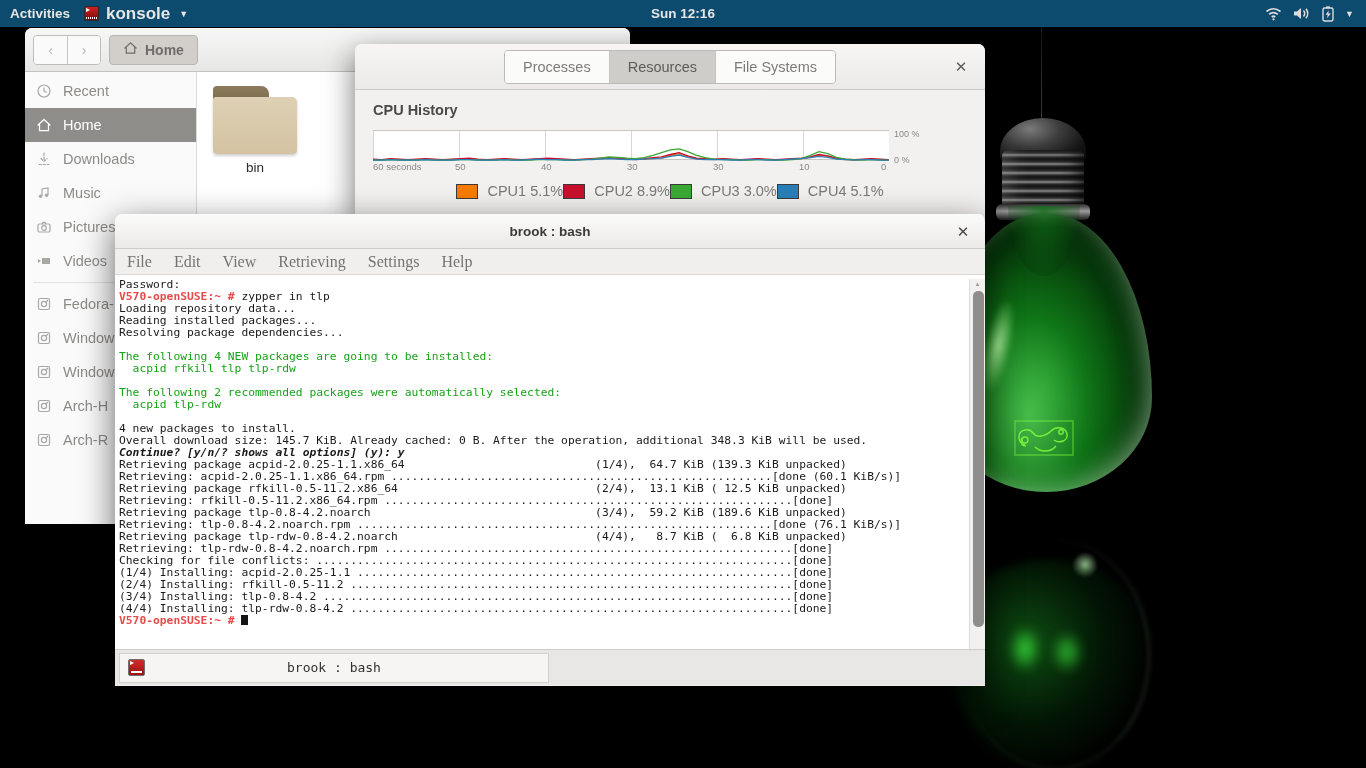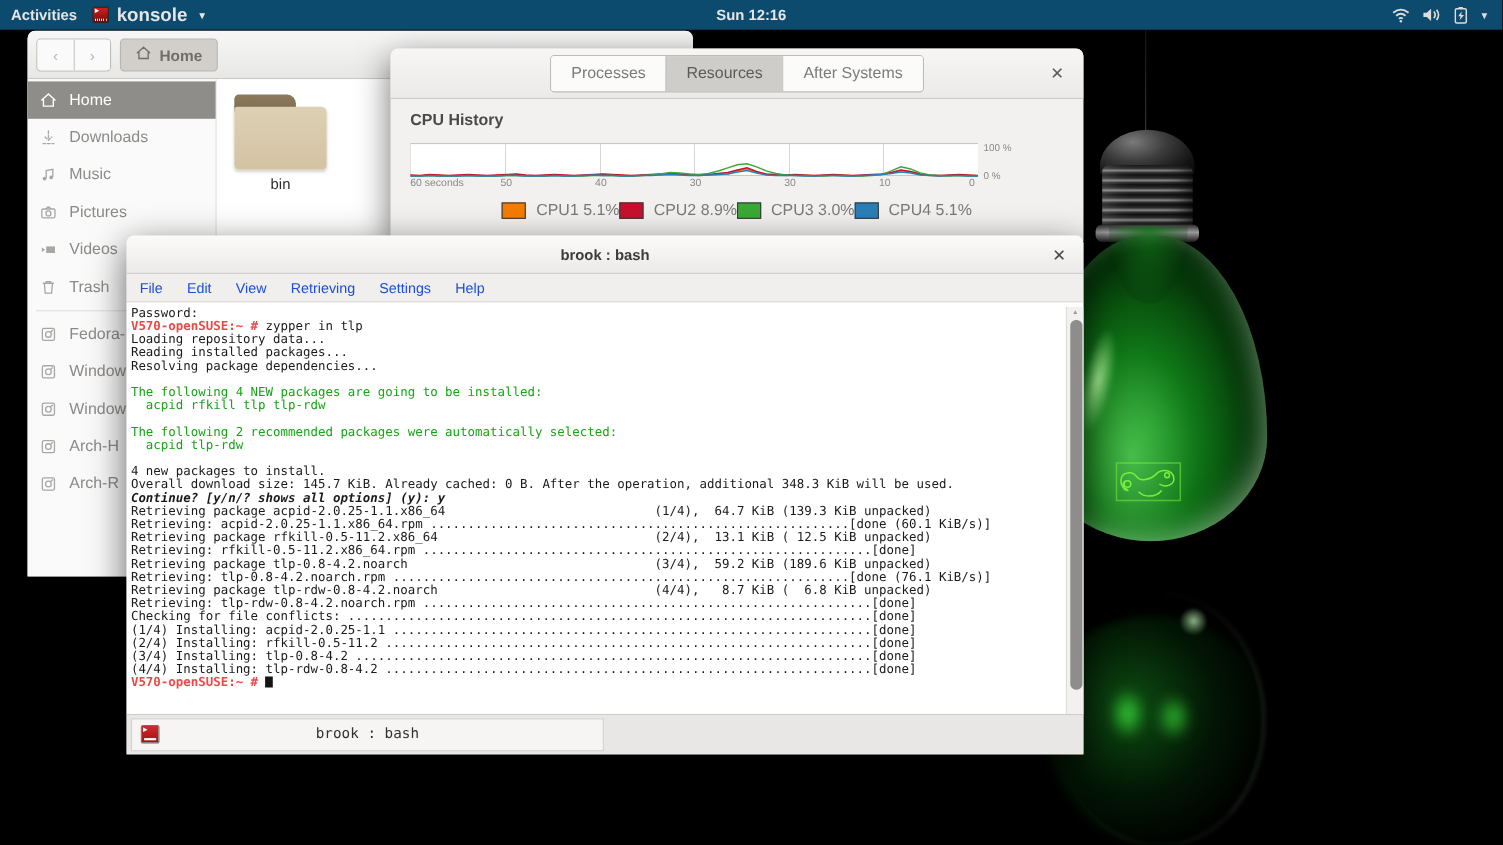--- a/index.html
+++ b/index.html
@@ -226,21 +226,21 @@
   #k-title { font-size: 13.5px; font-weight: bold; color: #3d3b39; }
   #k-close {
     position: absolute; right: 13px; top: 9px; width: 18px; height: 18px;
     display: flex; align-items: center; justify-content: center; color: #4a4846;
     font-size: 15px; cursor: pointer;
   }
   #k-menubar {
     height: 26px; background: #f0efed; border-bottom: 1px solid #d8d6d3;
     display: flex; align-items: center; padding-left: 12px; gap: 22px;
   }
-  .k-menu { font-size: 13px; color: #1d4ed8; cursor: pointer; }
+  .k-menu { font-size: 16px; color: #737373; cursor: pointer; font-family: Liberation Serif, serif; }
   #k-term {
     position: relative; height: 374px; background: #fff; display: flex;
     padding: 4px 0 0 3px;
   }
   #k-lines {
     flex: 1; font-family: "DejaVu Sans Mono", "Liberation Mono", monospace;
     font-size: 11.3px; line-height: 12px; color: #1a1a1a; white-space: pre;
     overflow: hidden; padding-left: 1px;
   }
   .ln { height: 12px; }
@@ -325,20 +325,29 @@
         <span>
           <svg width="15" height="15" viewBox="0 0 16 16">
               <path d="M8 2 L14 7.5 M8 2 L2 7.5 M3.5 7 v6 h9 v-6" fill="none" stroke="#6f6d6a" stroke-width="1.3" stroke-linecap="round"></path>
             </svg>
         </span>
         <span>Home</span>
       </div>
     </div>
     <div id="files-body">
       <div id="sidebar">
+        <div class="side-item">
+          <span class="ico">
+              <svg width="16" height="16" viewBox="0 0 16 16">
+                <circle cx="8" cy="8" r="6" fill="none" stroke="currentColor" stroke-width="1.2"></circle>
+                <path d="M8 4.5 V8 l2.5 1.5" fill="none" stroke="currentColor" stroke-width="1.2"></path>
+              </svg>
+            </span>
+          <span>Recent</span>
+        </div>
         <div class="side-item active">
           <span class="ico">
               <svg width="16" height="16" viewBox="0 0 16 16">
                 <path d="M8 2.5 L14 8 M8 2.5 L2 8 M3.5 7.5 v6 h9 v-6" fill="none" stroke="currentColor" stroke-width="1.25" stroke-linecap="round"></path>
               </svg>
             </span>
           <span>Home</span>
         </div>
         <div class="side-item">
           <span class="ico">
@@ -369,28 +378,20 @@
           <span>Pictures</span>
         </div>
         <div class="side-item">
           <span class="ico">
               <svg width="16" height="16" viewBox="0 0 16 16">
                 <path d="M2 6 l3 2 l-3 2 z" fill="currentColor"></path>
                 <rect x="6" y="5" width="8" height="6" fill="currentColor"></rect>
               </svg>
             </span>
           <span>Videos</span>
-        </div>
-        <div class="side-item">
-          <span class="ico">
-              <svg width="16" height="16" viewBox="0 0 16 16">
-                <path d="M3 4.5 h10 M6 4.5 V3 h4 v1.5 M4.3 4.5 l.8 9 h5.8 l.8 -9" fill="none" stroke="currentColor" stroke-width="1.2"></path>
-              </svg>
-            </span>
-          <span>Trash</span>
         </div>
         <div class="side-sep"></div>
         <div class="side-item">
           <span class="ico">
               <svg width="16" height="16" viewBox="0 0 16 16">
                 <rect x="2.5" y="2.5" width="11" height="11" rx="1.5" fill="none" stroke="currentColor" stroke-width="1.2"></rect>
                 <circle cx="8" cy="8" r="2.6" fill="none" stroke="currentColor" stroke-width="1.2"></circle>
                 <path d="M9.6 6.2 L12 4" stroke="currentColor" stroke-width="1.2"></path>
               </svg>
             </span>
@@ -447,21 +448,21 @@
         </div>
       </div>
     </div>
   </div>
 
   <div id="sysmon">
     <div id="sysmon-header">
       <div class="tabgrp">
         <div class="tabbtn">Processes</div>
         <div class="tabbtn active">Resources</div>
-        <div class="tabbtn">After Systems</div>
+        <div class="tabbtn">File Systems</div>
       </div>
       <div id="sysmon-close">✕</div>
     </div>
     <div id="sysmon-body">
       <div class="sm-title">CPU History</div>
       <div class="graph-wrap">
         <div>
           <div class="graph">
             <svg id="cpu-svg" width="516" height="30" viewBox="0 0 516 30" preserveAspectRatio="none">
                 <polyline points="0.0,28.6 8.7,29.1 17.5,28.1 26.2,28.6 35.0,29.1 43.7,28.6 52.5,28.1 61.2,28.6 70.0,29.1 78.7,28.6 87.5,28.1 96.2,27.7 104.9,28.6 113.7,29.1 122.4,28.6 131.2,28.1 139.9,28.6 148.7,29.1 157.4,28.6 166.2,28.1 174.9,27.7 183.7,28.1 192.4,28.6 201.2,29.1 209.9,28.6 218.6,28.1 227.4,27.7 236.1,27.2 244.9,27.7 253.6,28.1 262.4,28.6 271.1,28.1 279.9,27.7 288.6,27.2 297.4,24.4 306.1,22.6 314.8,25.8 323.6,27.7 332.3,28.1 341.1,28.6 349.8,28.1 358.6,28.6 367.3,29.1 376.1,28.6 384.8,28.1 393.6,28.6 402.3,29.1 411.1,28.6 419.8,28.1 428.5,27.7 437.3,26.3 446.0,24.0 454.8,25.4 463.5,27.7 472.3,28.6 481.0,29.1 489.8,28.6 498.5,28.1 507.3,28.6 516.0,29.1" fill="none" stroke="#f57c00" stroke-width="1.3"></polyline>

